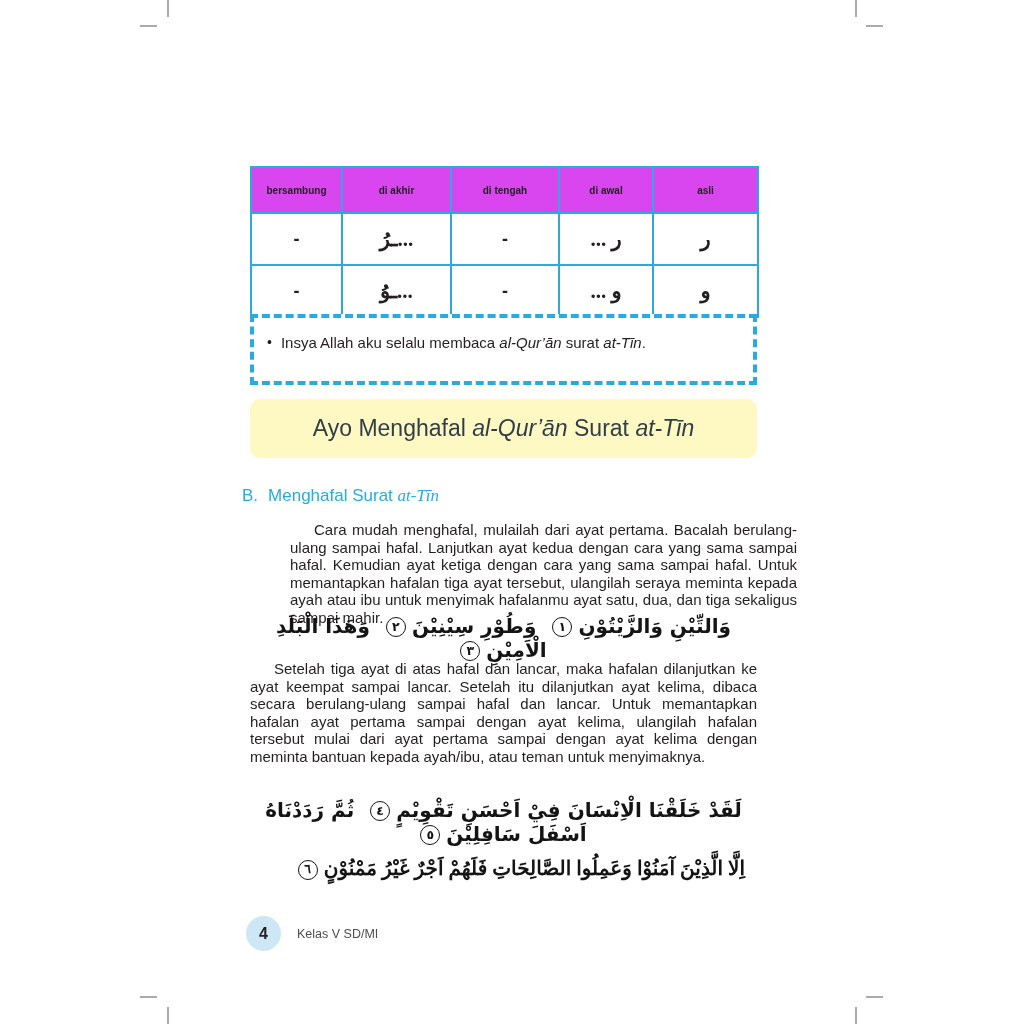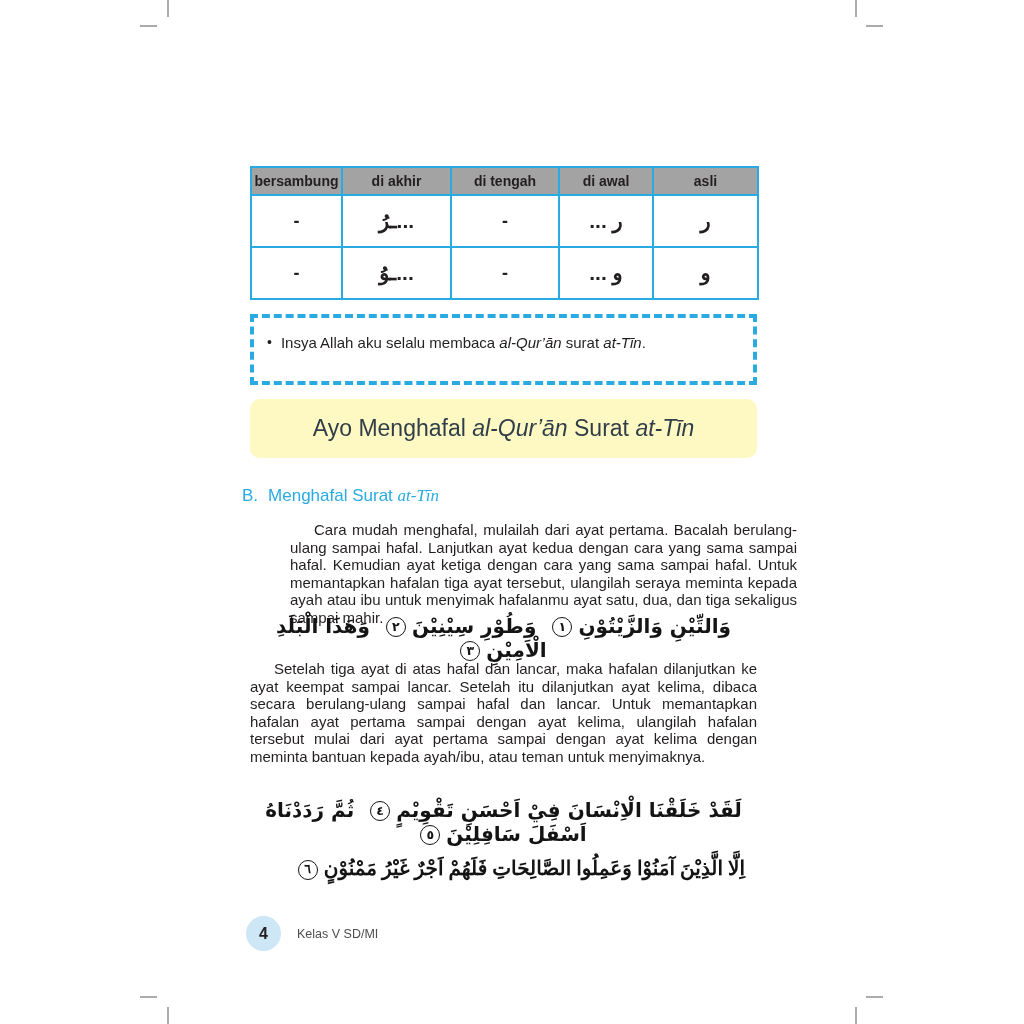--- a/index.html
+++ b/index.html
@@ -11,24 +11,24 @@
   .crop { position:absolute; background:#ABABAB; }
 
   
   .intro-heading { position:absolute; left:250px; top:143px; width:507px;
     font-size:15px; font-weight:bold; color:#231F20; }
 
   
   .letter-table { position:absolute; left:250px; top:166px; width:507px;
     border-collapse:collapse; table-layout:fixed; }
   .letter-table th, .letter-table td { border:2px solid #29ABE2; text-align:center; vertical-align:middle; }
-  .letter-table th { background:#a3a3a3; height:28px; font-size:14px; font-weight:bold; color:#231F20; }
+  .letter-table th { background:#d946ef; height:46px; font-size:10px; font-weight:bold; color:#231F20; }
   .letter-table td { height:52px; background:#fff; }
   .dash-cell { font-size:18px; font-weight:bold; }
-  .arabic { font-family:Liberation Sans, sans-serif;border-radius:23px; }
+  .arabic { font-family:Liberation Serif, serif;border-radius:23px; }
   .arabic-cell { direction:rtl; font-size:21px; font-weight:bold; }
 
   
   .sikap-box { position:absolute; left:250px; top:314px; width:507px; height:71px;
     border:4px dashed #29ABE2; padding:7px 13px; background:#fff; }
   .sikap-title { color:#29ABE2; font-size:15px; }
   .sikap-item { margin-top:9px; font-size:15px; display:flex; gap:9px; color:#231F20; }
   .sikap-item .bullet { font-size:14px; }
   .italic-sans { font-style:italic; }
 

